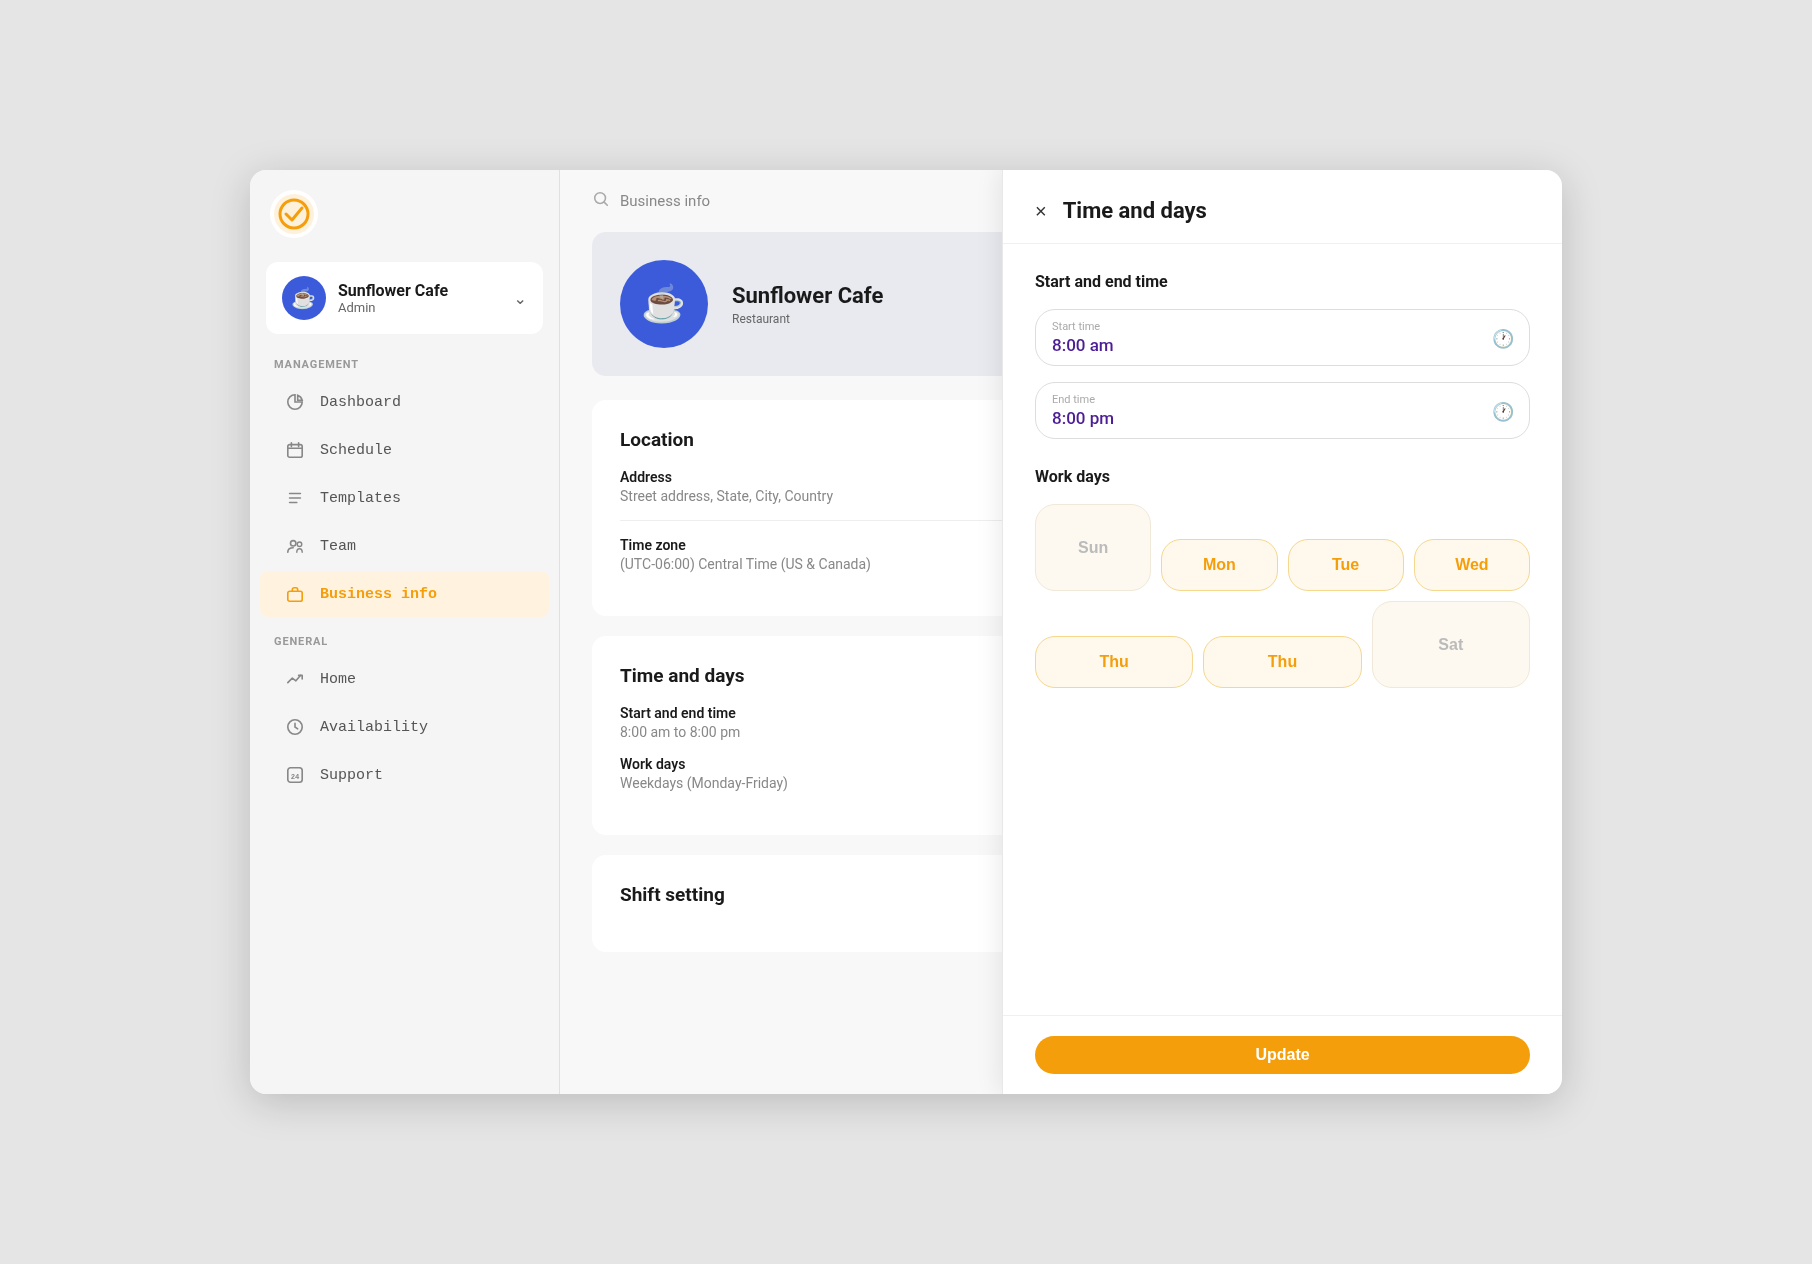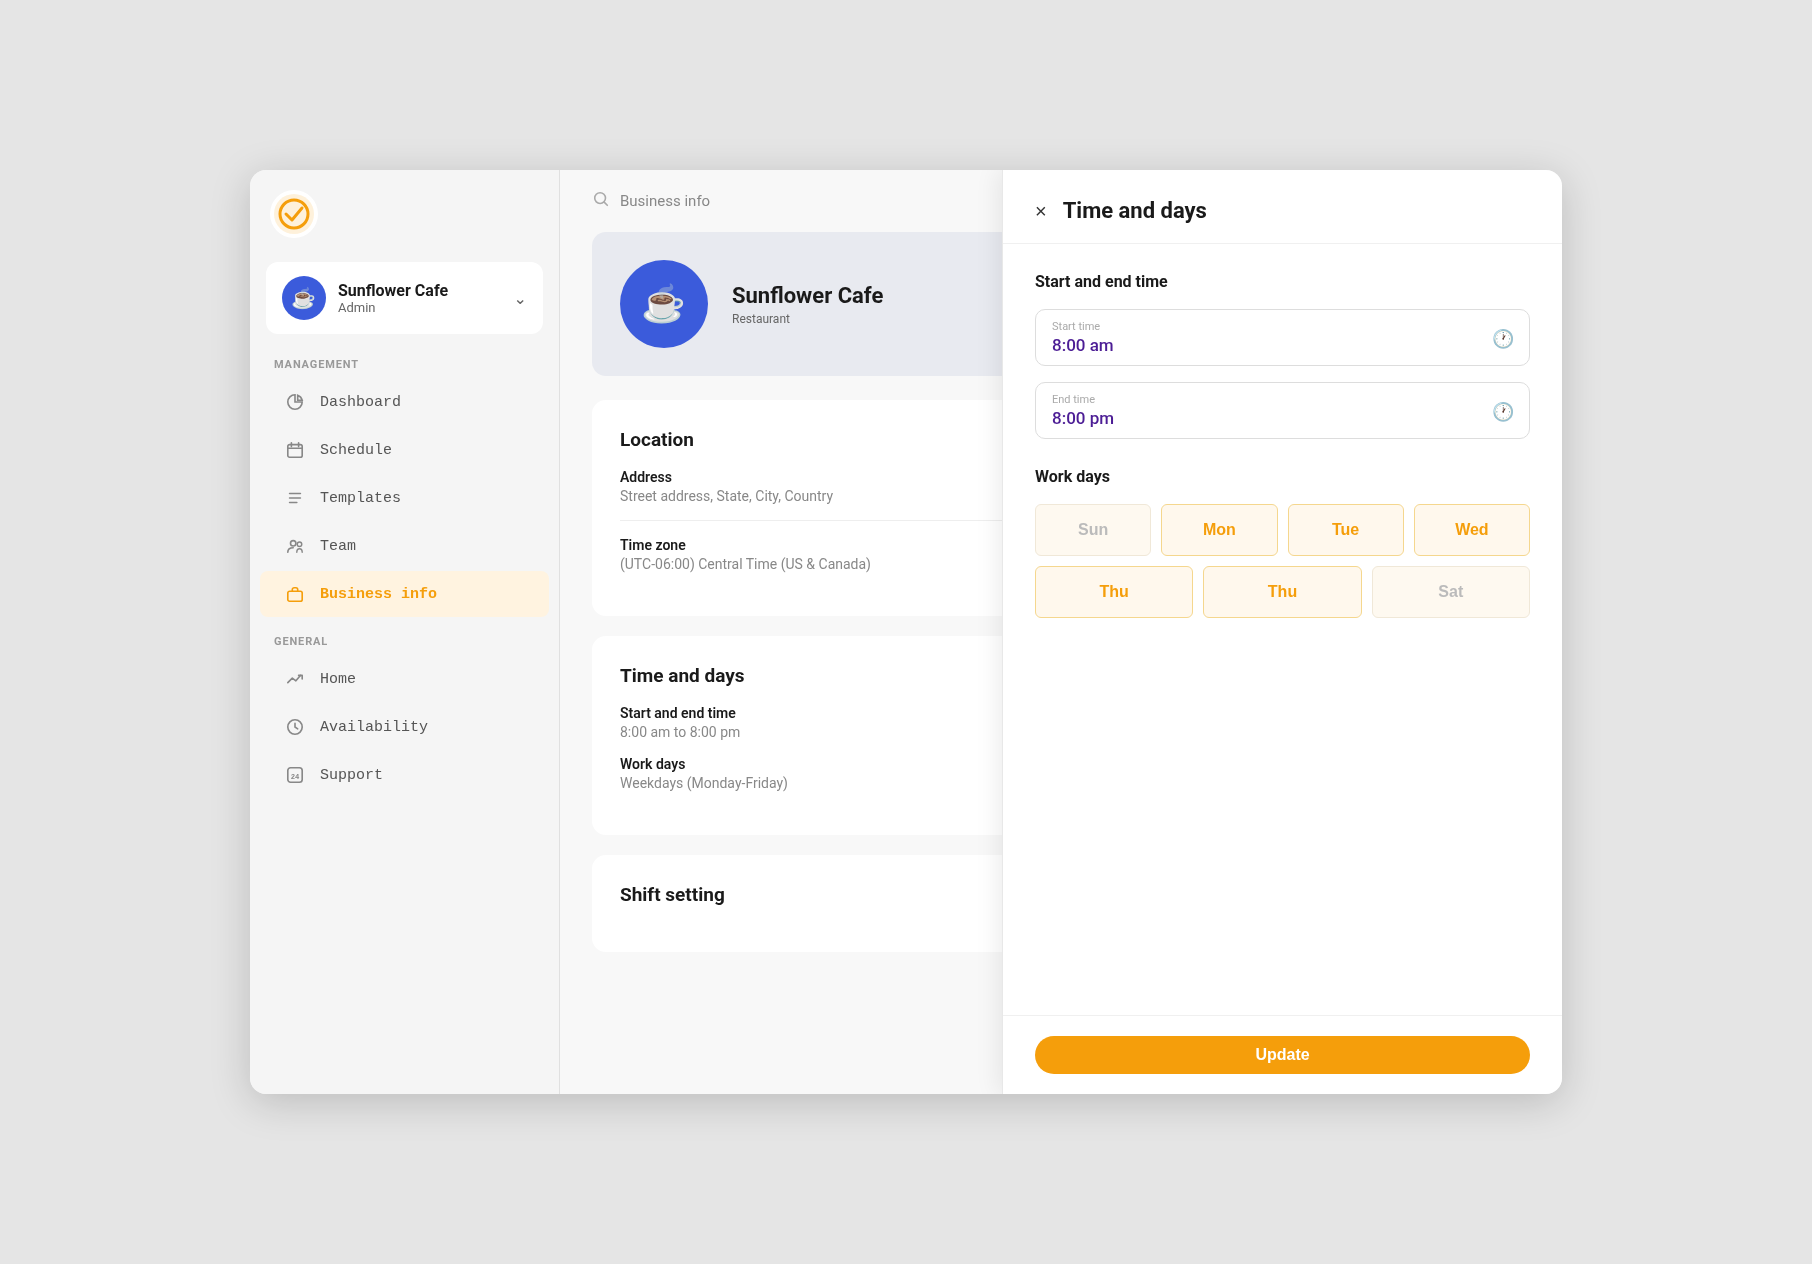--- a/index.html
+++ b/index.html
@@ -217,21 +217,21 @@
     .panel-section-title {
       font-size: 16px;
       font-weight: 700;
       color: #1a1a1a;
       margin-bottom: 18px;
     }
     .field-group { margin-bottom: 16px; }
     .field-wrapper {
       position: relative;
       border: 1px solid #ddd;
-      border-radius: 10px;
+      border-radius: 20px;
       padding: 10px 48px 10px 16px;
       background: #fff;
     }
     .field-label {
       font-size: 11px;
       color: #aaa;
       margin-bottom: 2px;
     }
     .field-value {
       font-size: 17px;
@@ -249,34 +249,35 @@
 
     .work-days-section { margin-top: 28px; }
     .days-grid-row {
       display: flex;
       gap: 10px;
       margin-bottom: 10px;
     }
     .day-btn {
       flex: 1;
       padding: 16px 10px;
-      border-radius: 6px;
+      border-radius: 20px;
       border: 1px solid #f0e8d8;
       background: #fef9f0;
       font-size: 16px;
       font-weight: 600;
       color: #bbb;
       cursor: pointer;
       text-align: center;
       transition: all 0.15s;
     }
     .day-btn.active {
       color: #f59e0b;
       background: #fff8ed;
       border-color: #f5d78e;
+      margin-top: 35px;
     }
 
     .panel-footer {
       padding: 20px 32px;
       border-top: 1px solid #f0f0f0;
     }
     .update-btn {
       width: 100%;
       padding: 10px;
       background: #f59e0b;

